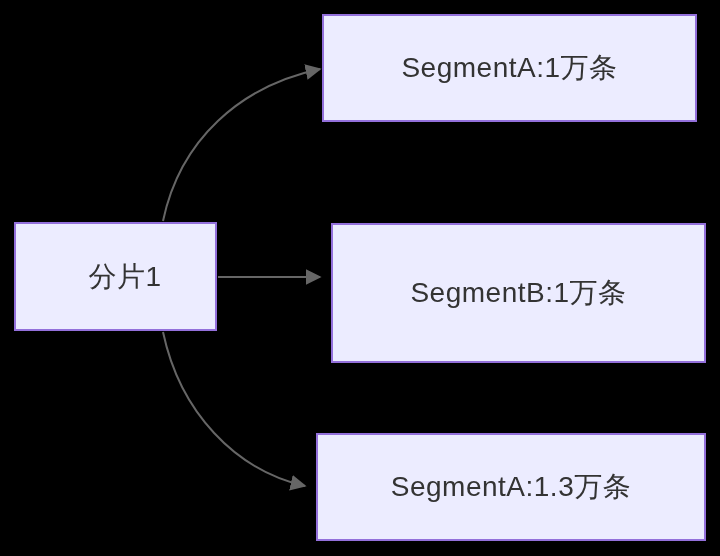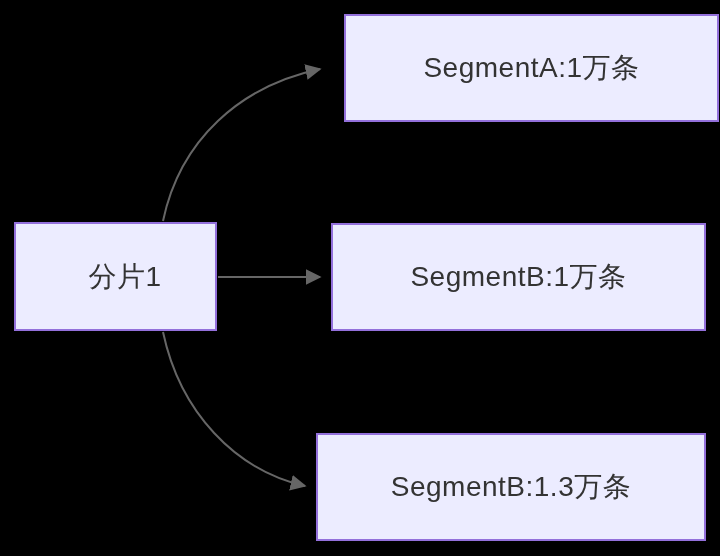--- a/index.html
+++ b/index.html
@@ -31,22 +31,22 @@
     display: flex;
     align-items: center;
     justify-content: center;
     color: #333333;
     font-size: 28px;
     font-weight: 400;
     letter-spacing: 0.5px;
     white-space: nowrap;
   }
   .node-source  { left: 14px;  top: 222px; width: 203px; height: 109px; padding-left: 19px; }
-  .node-seg-a   { left: 344px; top: 14px;  width: 375px; height: 108px; }
-  .node-seg-b   { left: 331px; top: 223px; width: 375px; height: 108px; }
+  .node-seg-a   { left: 322px; top: 14px;  width: 375px; height: 108px; }
+  .node-seg-b   { left: 331px; top: 223px; width: 375px; height: 140px; }
   .node-seg-c   { left: 316px; top: 433px; width: 390px; height: 108px; }
 </style>
 </head>
 <body>
 
 <div class="canvas">
 
   <svg class="edges" viewBox="0 0 720 556" xmlns="http://www.w3.org/2000/svg">
     <defs>
       <marker id="arrowhead" viewBox="0 0 10 10" refX="9" refY="5" markerWidth="8" markerHeight="8" orient="auto-start-reverse">
@@ -64,16 +64,16 @@
 
   <div class="node node-seg-a">
     <span>SegmentA:1万条</span>
   </div>
 
   <div class="node node-seg-b">
     <span>SegmentB:1万条</span>
   </div>
 
   <div class="node node-seg-c">
-    <span>SegmentB:1.3万条</span>
+    <span>SegmentA:1.3万条</span>
   </div>
 
 </div>
 
 </body></html>

